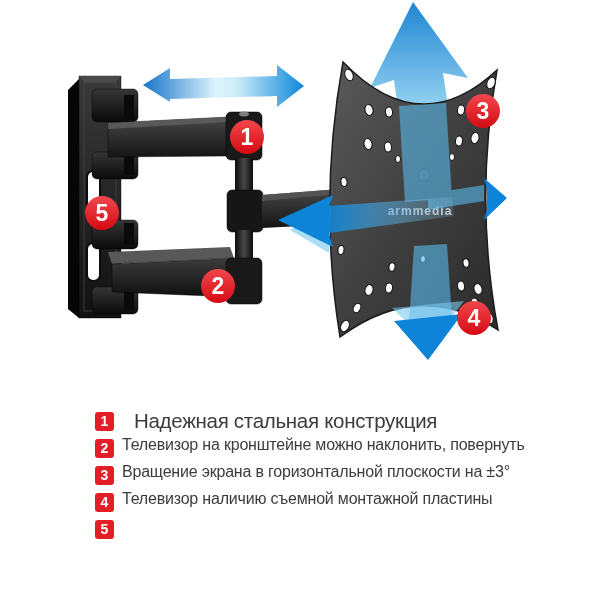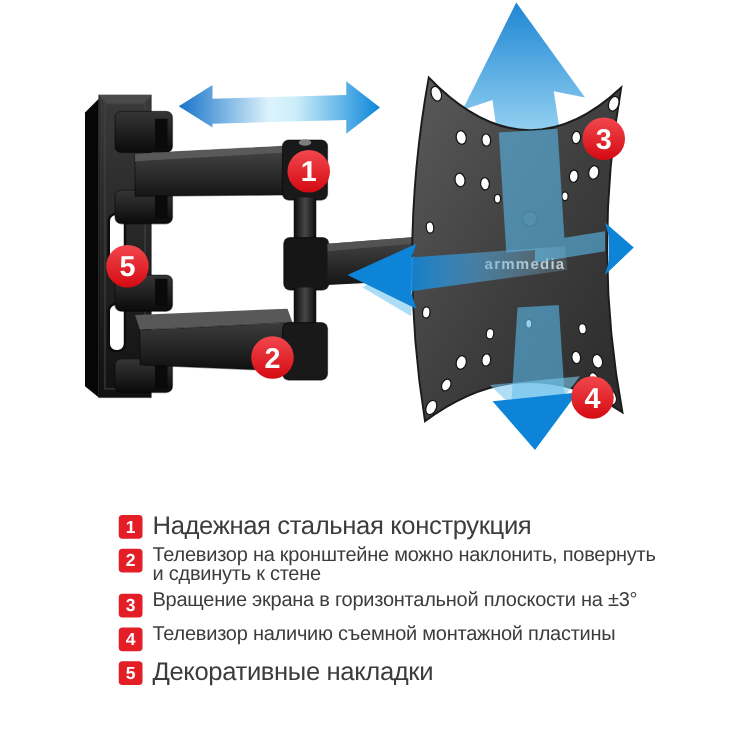--- a/index.html
+++ b/index.html
@@ -9,21 +9,21 @@
   }
   .illustration{position:absolute;left:0;top:0;}
   .legend{position:absolute;left:95px;top:411px;width:470px;}
   .legend-row{display:flex;align-items:flex-start;margin-bottom:7px;}
   .num-badge{
     flex:0 0 auto;width:19px;height:19px;margin:1px 8px 0 0;
     background:#e31e26;border-radius:3px;color:#fff;
     font-size:14px;font-weight:bold;line-height:19px;text-align:center;
   }
   .legend-title{
-    font-size:20.5px;line-height:20px;color:#3c3c3c;letter-spacing:-0.3px;white-space:nowrap;
+    font-size:20.5px;line-height:20px;color:#3c3c3c;letter-spacing:-0.3px;white-space:nowrap;margin-left:12px;
   }
   .legend-desc{
     font-size:16px;line-height:14.5px;color:#3c3c3c;letter-spacing:-0.2px;white-space:nowrap;
   }
   .legend-desc:empty{display:none;}
 </style>
 </head>
 <body>
 
 <div class="canvas">
@@ -207,38 +207,33 @@
       <span class="num-badge">1</span>
       <div class="legend-text">
         <div class="legend-title">Надежная стальная конструкция</div>
 
       </div>
     </div>
     <div class="legend-row">
       <span class="num-badge">2</span>
       <div class="legend-text">
         <div class="legend-desc">Телевизор на кронштейне можно наклонить, повернуть</div>
-        <div class="legend-desc">и сдвинуть к стене</div>
       </div>
     </div>
     <div class="legend-row">
       <span class="num-badge">3</span>
       <div class="legend-text">
         <div class="legend-desc">Вращение экрана в горизонтальной плоскости на ±3°</div>
 
       </div>
     </div>
     <div class="legend-row">
       <span class="num-badge">4</span>
       <div class="legend-text">
         <div class="legend-desc">Телевизор наличию съемной монтажной пластины</div>
 
       </div>
     </div>
     <div class="legend-row">
       <span class="num-badge">5</span>
-      <div class="legend-text">
-        <div class="legend-title">Декоративные накладки</div>
-
-      </div>
     </div>
   </div>
 </div>
 
 </body></html>

